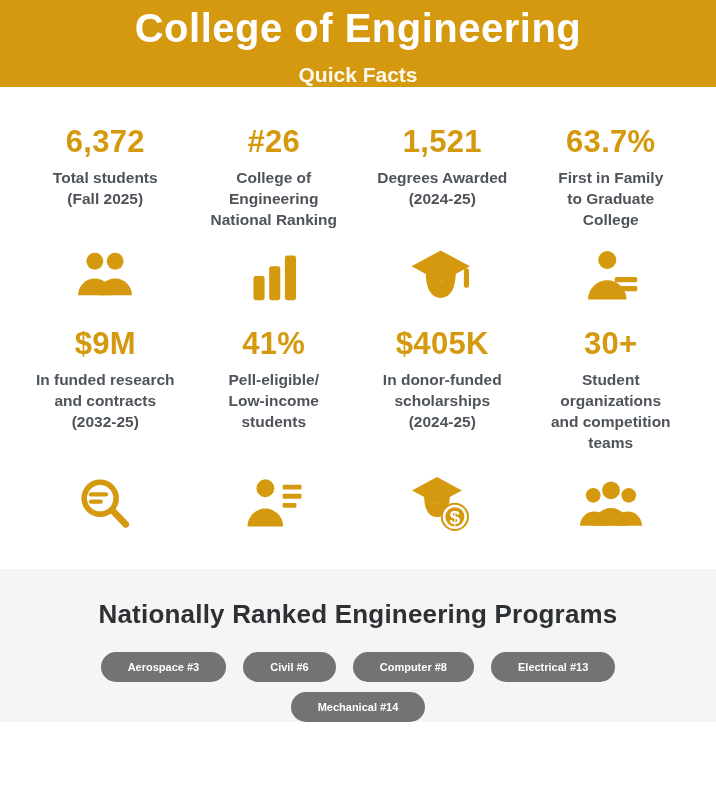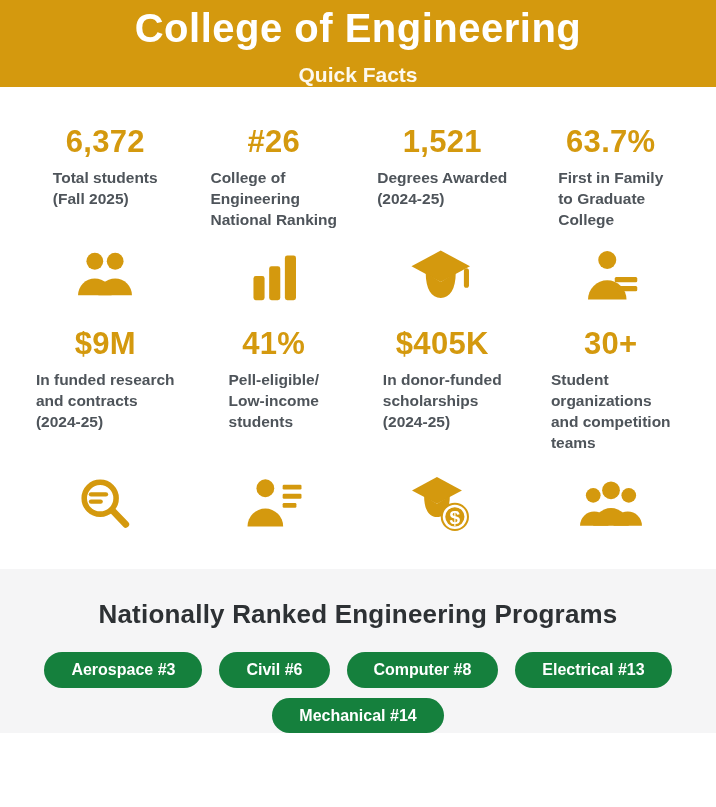--- a/index.html
+++ b/index.html
@@ -41,21 +41,21 @@
   
   .stats-section {
     background: #ffffff;
     flex: 0 0 auto;
     padding: 38px 26px 14px 26px;
   }
   .stats-grid {
     display: grid;
     grid-template-columns: repeat(4, 1fr);
     column-gap: 10px;
-    text-align: left;
+    text-align: center;
   }
   .stat-cell { display: flex; flex-direction: column; align-items: center; }
   .stat-value {
     color: #D4990E;
     font-size: 31px;
     font-weight: 800;
     letter-spacing: 0.3px;
     line-height: 1.1;
   }
   .stat-label {
@@ -95,23 +95,23 @@
   }
   .pill-wrap {
     width: 640px;
     margin: 22px auto 0 auto;
     display: flex;
     flex-wrap: wrap;
     justify-content: center;
     gap: 10px 17px;
   }
   .pill {
-    background: #15803d;
+    background: #737373;
     color: #ffffff;
-    font-size: 16px;
+    font-size: 11px;
     font-weight: 700;
     border-radius: 999px;
     padding: 9px 27px;
     line-height: 1.1;
     white-space: nowrap;
   }
 </style>
 </head>
 <body>
 
@@ -180,21 +180,21 @@
           <rect x="14.5" y="15" width="8" height="2.1" rx="0.6"></rect>
         </svg>
       </span>
     </div>
 
     <div class="stats-grid stats-row-2">
       <div class="stat-cell">
         <div class="stat-value">$9M</div>
         <div class="stat-label">In funded research
 and contracts
-(2024-25)</div>
+(2032-25)</div>
       </div>
       <div class="stat-cell">
         <div class="stat-value">41%</div>
         <div class="stat-label">Pell-eligible/
 Low-income
 students</div>
       </div>
       <div class="stat-cell">
         <div class="stat-value">$405K</div>
         <div class="stat-label">In donor-funded

